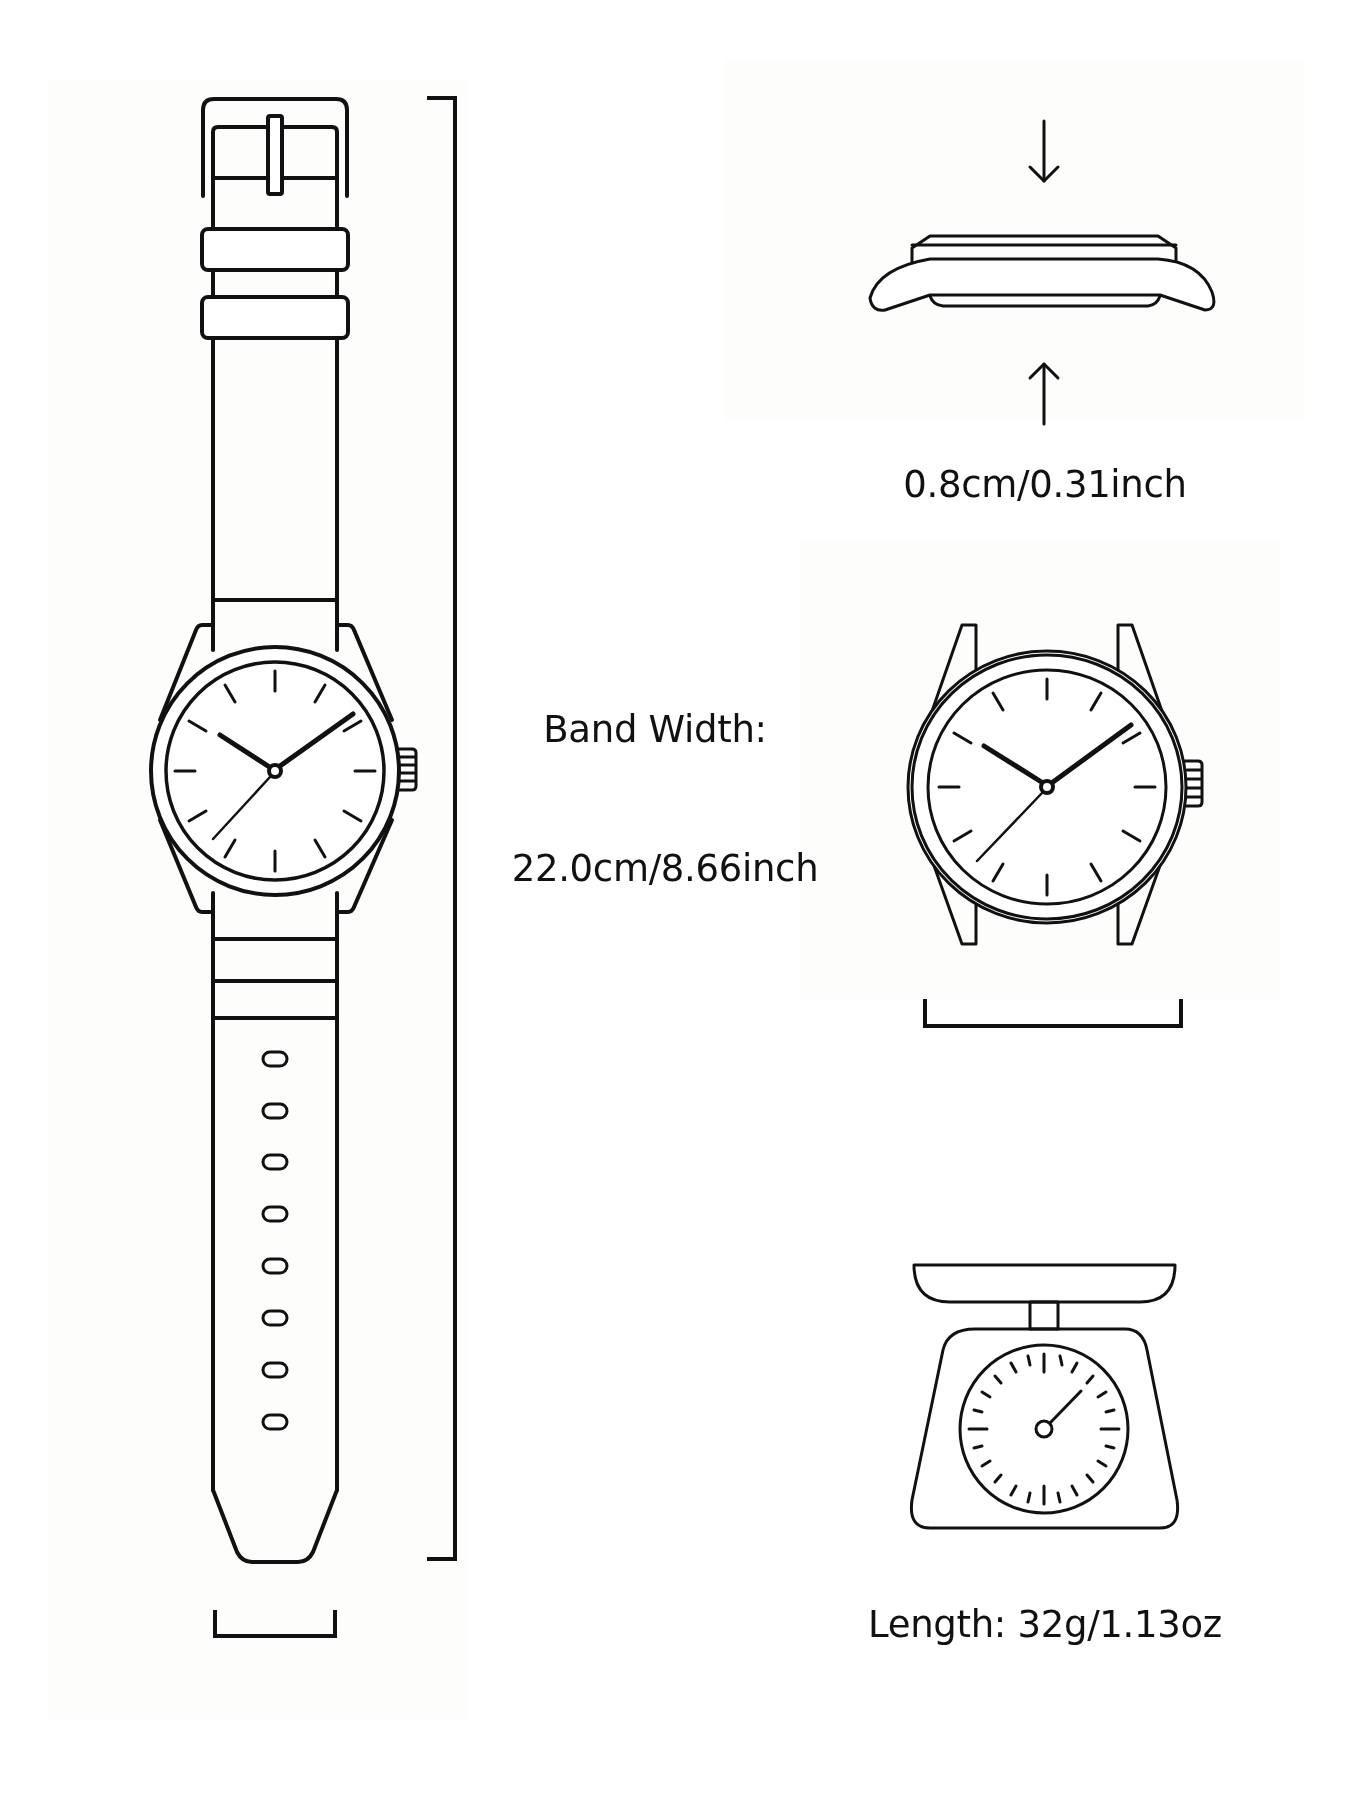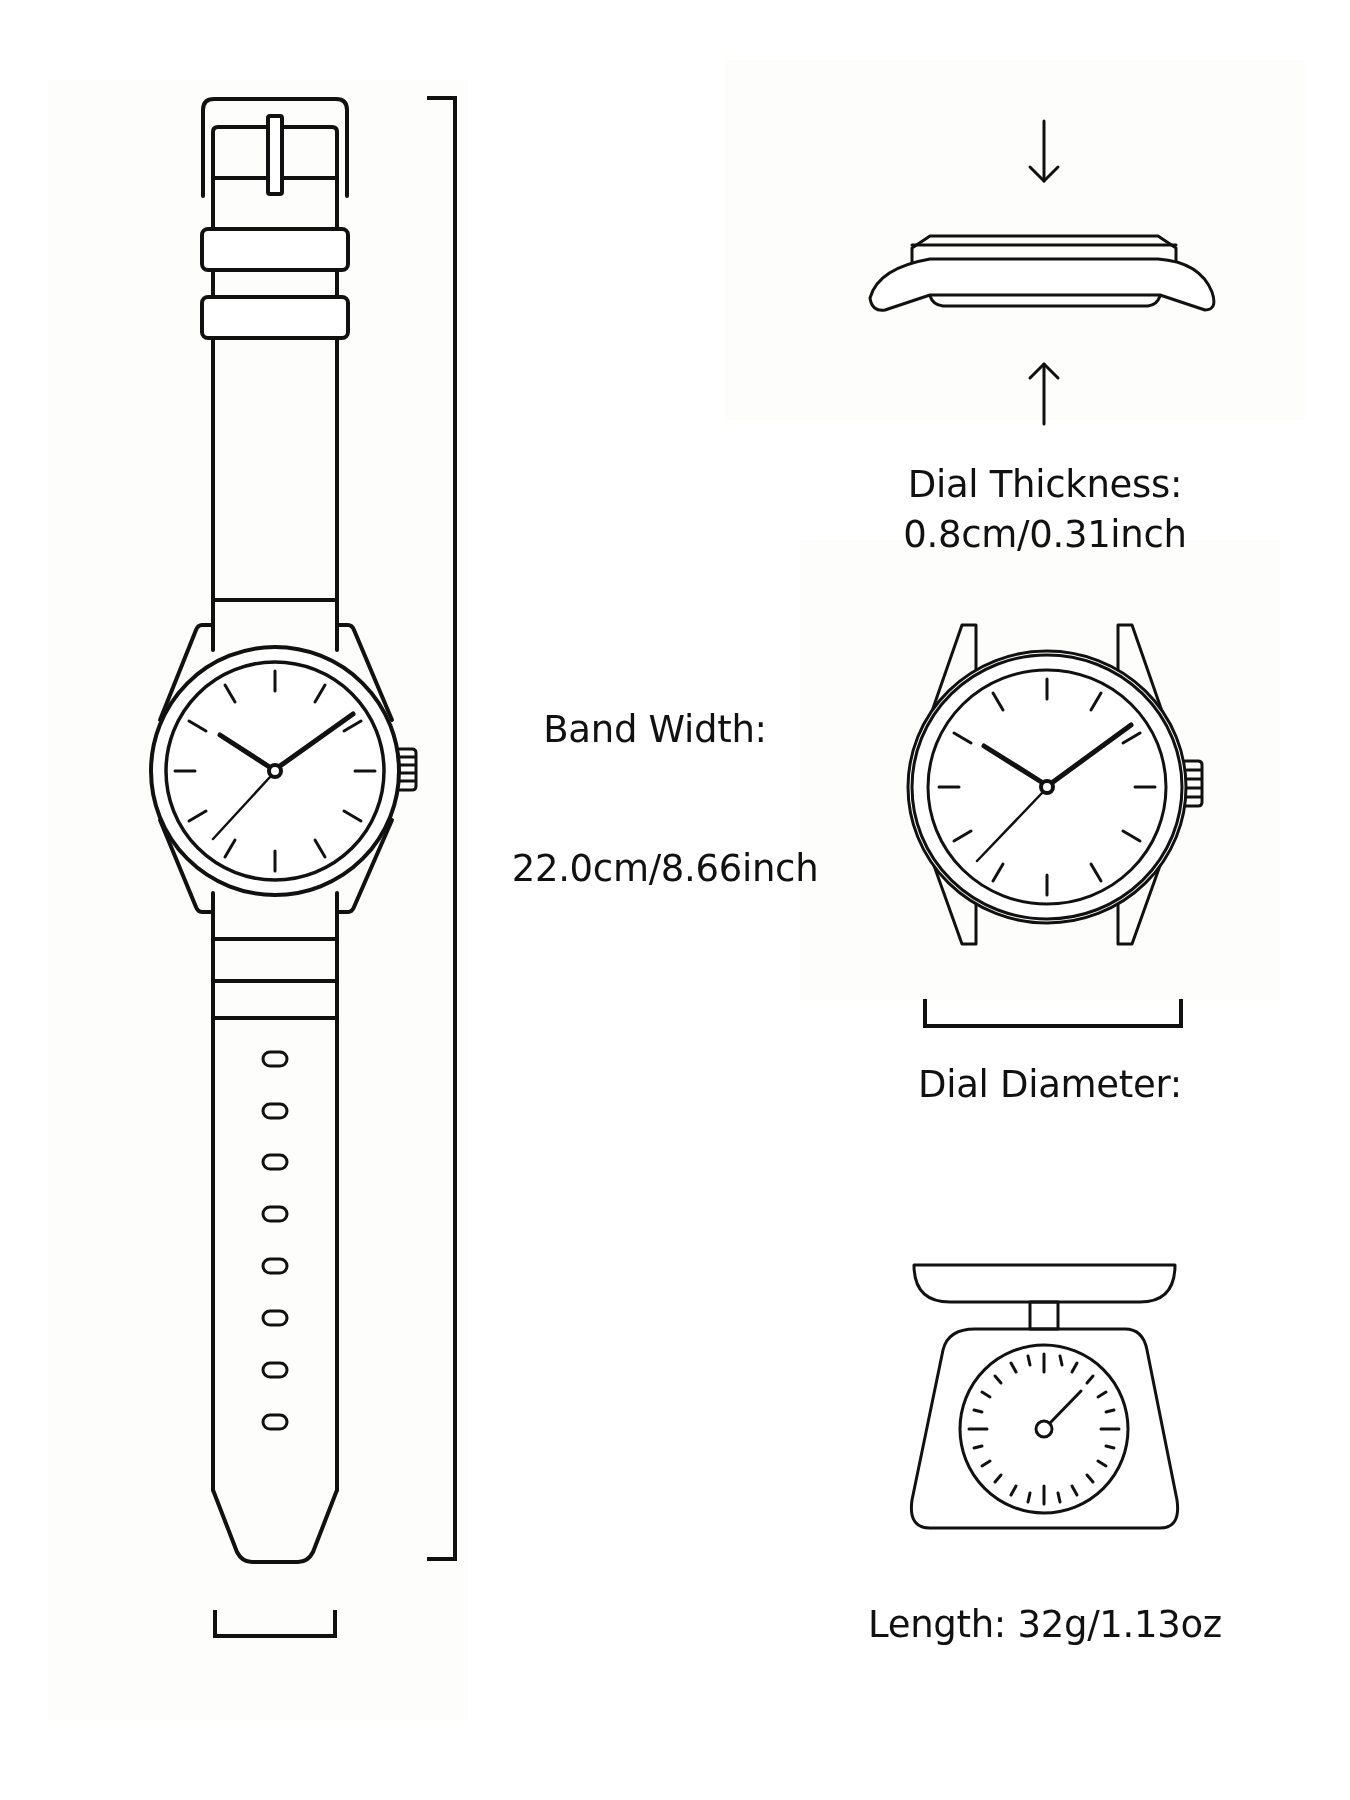--- a/index.html
+++ b/index.html
@@ -189,23 +189,21 @@
   <div>Band Width:</div>
 </div>
 <div class="label" style="left:490px;top:805px;width:350px;margin-top:39px;">
   <div>22.0cm/8.66inch</div>
 </div>
 
 <div class="label" style="left:125px;top:1648px;width:340px;">
 </div>
 
 <div class="label" style="left:870px;top:460px;width:350px;">
-  <div>Dial Thickness:</div>
   <div>0.8cm/0.31inch</div>
 </div>
 
 <div class="label" style="left:885px;top:1060px;width:330px;">
-  <div>Dial Diameter:</div>
 </div>
 
 <div class="label" style="left:840px;top:1600px;width:410px;">
   <div>Length: 32g/1.13oz</div>
 </div>
 
 </body></html>

